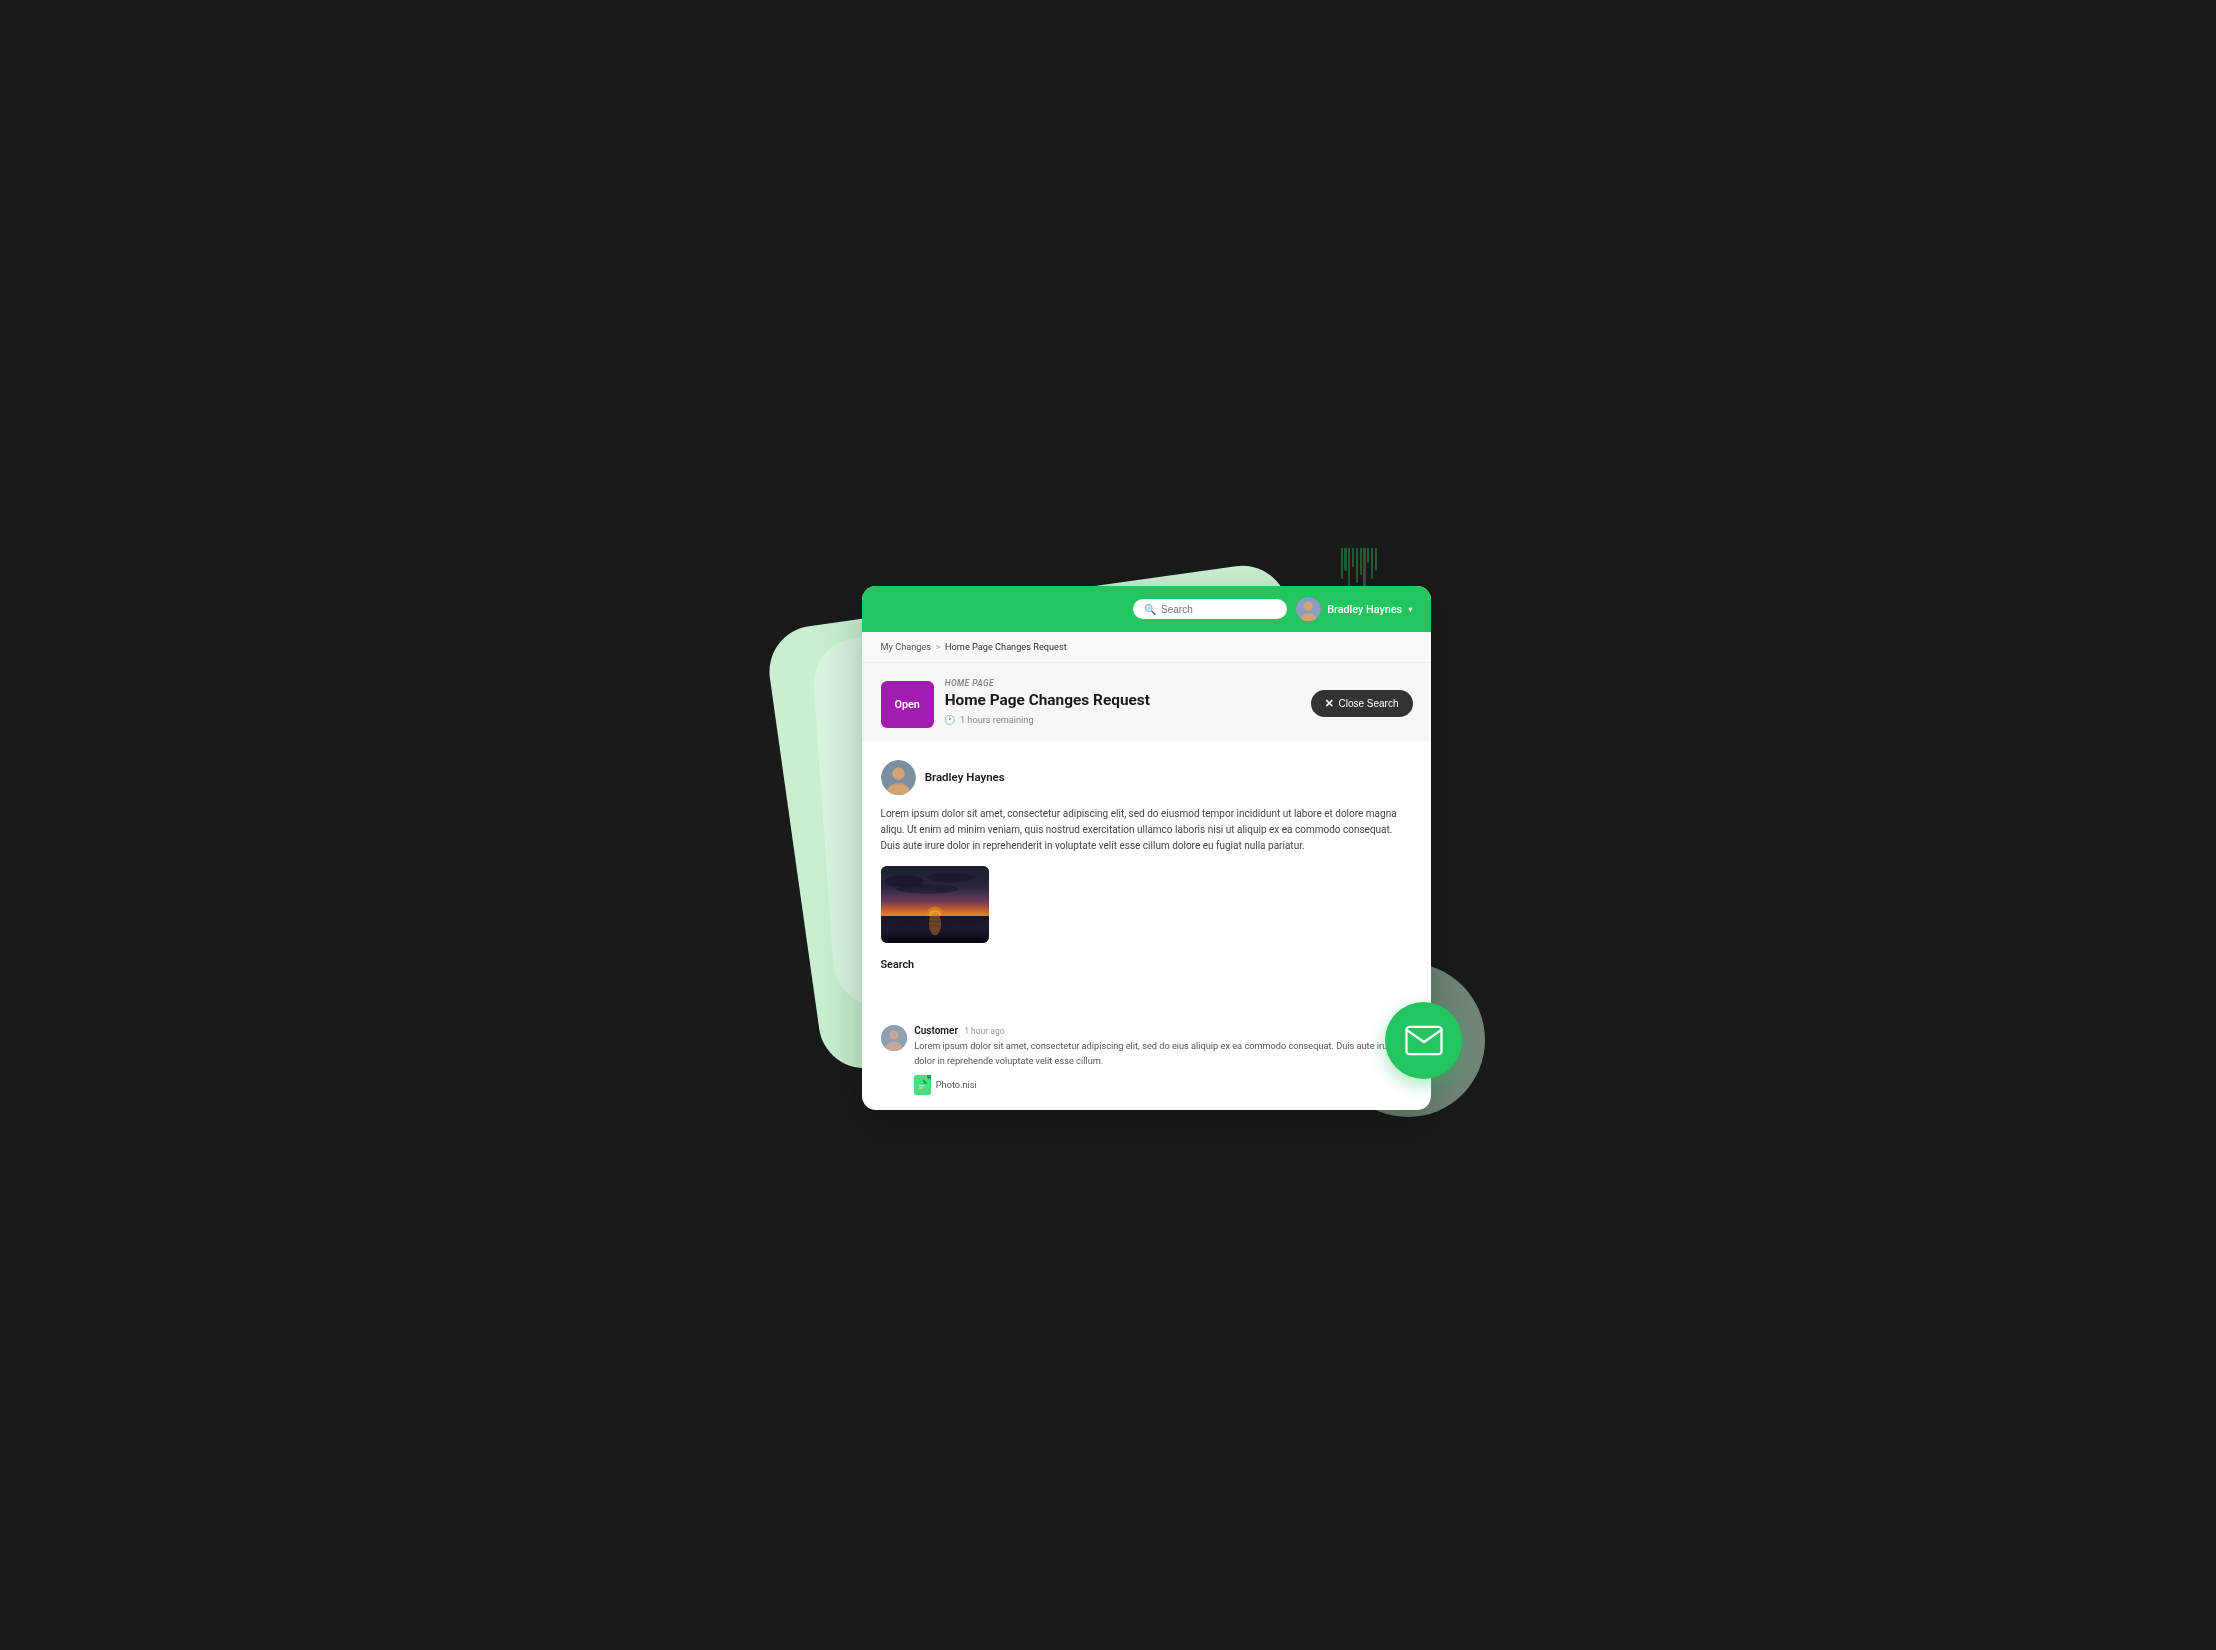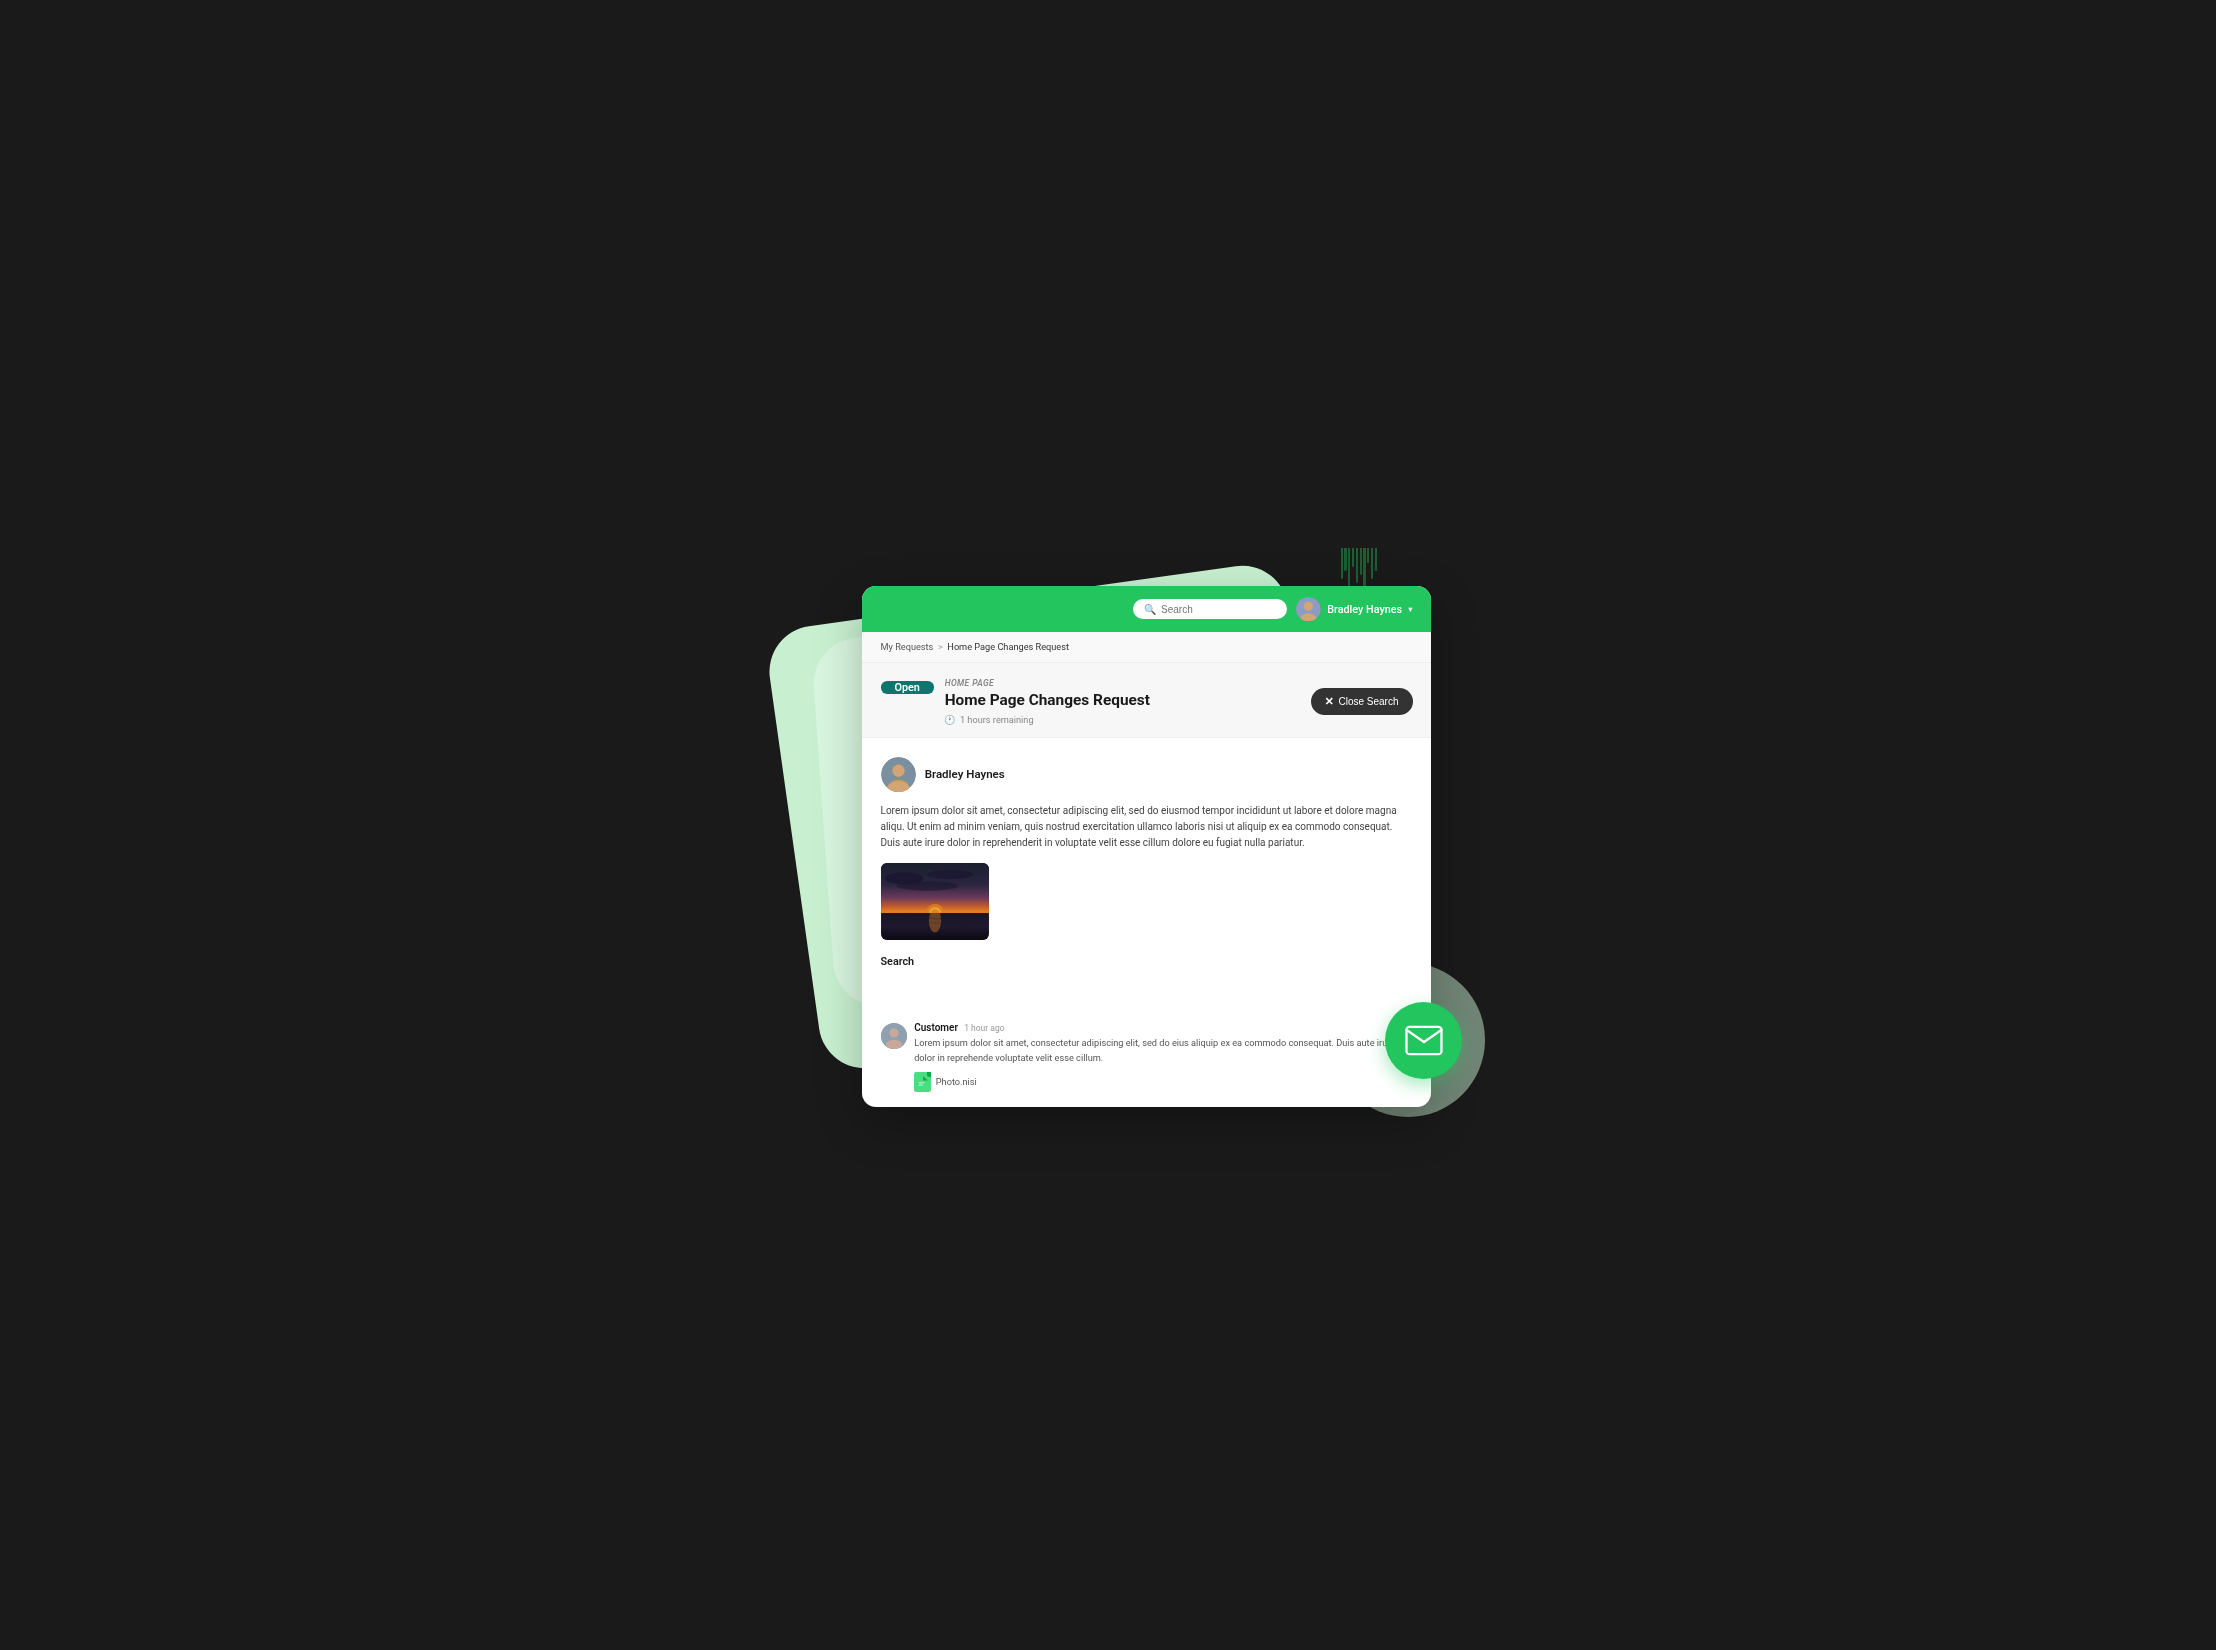--- a/index.html
+++ b/index.html
@@ -159,24 +159,24 @@
       justify-content: space-between;
     }
 
     .request-left {
       display: flex;
       align-items: flex-start;
       gap: 10.8px;
     }
 
     .open-badge {
-      background: #0f766e;
+      background: #a21caf;
       color: #fff;
       border-radius: 6.2px;
-      padding: 0 14px;
+      padding: 17px 14px;
       font-size: 10.8px;
       font-weight: 600;
       margin-top: 3.1px;
     }
 
     .request-info {
       display: flex;
       flex-direction: column;
       gap: 3.1px;
     }
@@ -456,21 +456,21 @@
             <circle cx="16" cy="12" r="6" fill="#d4a574"></circle>
             <ellipse cx="16" cy="28" rx="10" ry="7" fill="#d4a574"></ellipse>
           </svg>
         </div>
         <span class="user-name">Bradley Haynes</span>
         <span class="chevron-down">▾</span>
       </div>
     </div>
 
     <div class="breadcrumb">
-      <span class="breadcrumb-link">My Requests</span>
+      <span class="breadcrumb-link">My Changes</span>
       <span class="breadcrumb-sep">&gt;</span>
       <span class="breadcrumb-current">Home Page Changes Request</span>
     </div>
 
     <div class="request-header">
       <div class="request-left">
         <div class="open-badge">Open</div>
         <div class="request-info">
           <span class="request-category">HOME PAGE</span>
           <span class="request-title">Home Page Changes Request</span>

